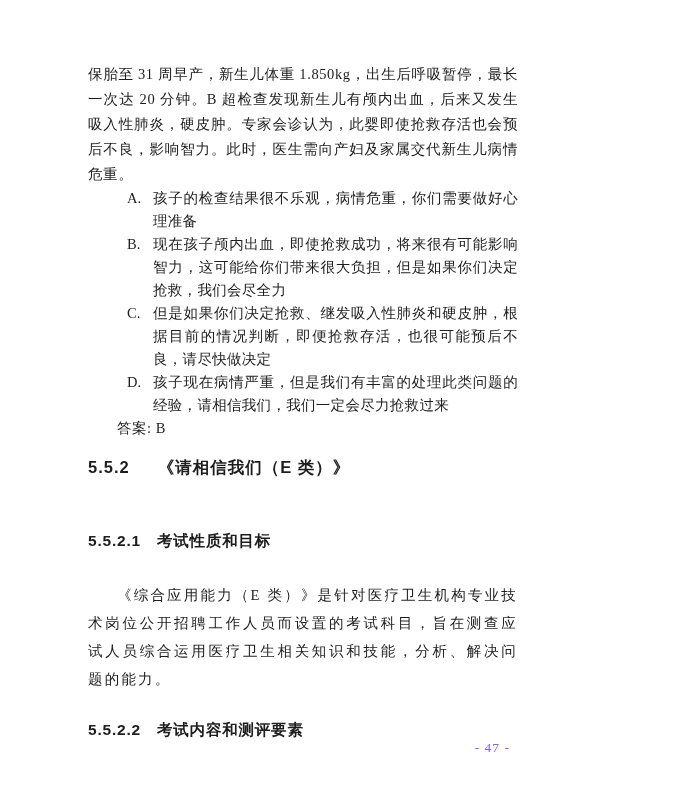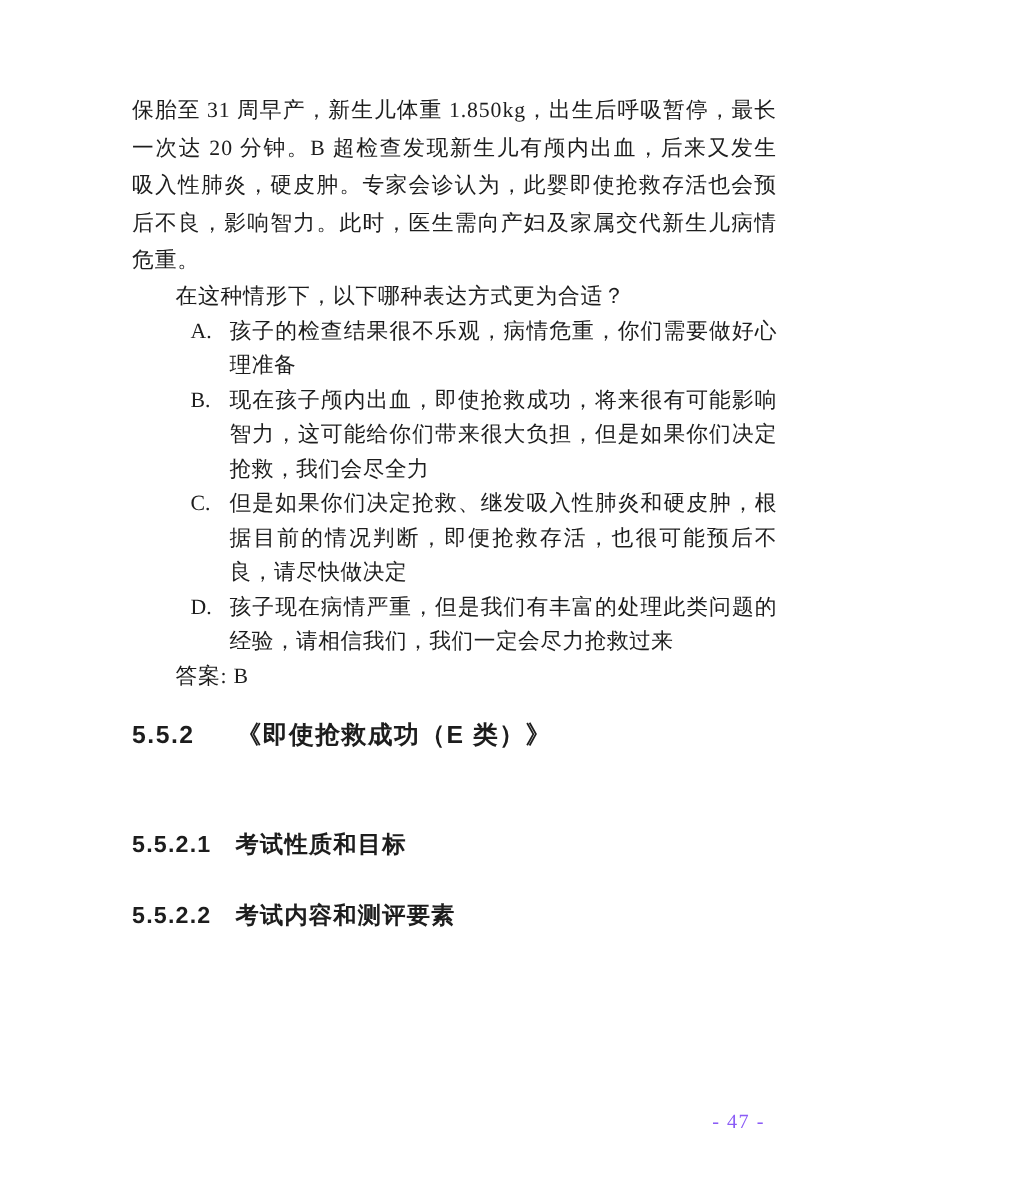--- a/index.html
+++ b/index.html
@@ -112,21 +112,20 @@
     color: #8b5cf6;
   }
 </style>
 </head>
 <body>
 
 <div class="page">
 
   <p class="body-text">保胎至 31 周早产，新生儿体重 1.850kg，出生后呼吸暂停，最长一次达 20 分钟。B 超检查发现新生儿有颅内出血，后来又发生吸入性肺炎，硬皮肿。专家会诊认为，此婴即使抢救存活也会预后不良，影响智力。此时，医生需向产妇及家属交代新生儿病情危重。</p>
 
-  <p class="body-text question">在这种情形下，以下哪种表达方式更为合适？</p>
 
   <div class="options">
     <div class="option">
       <span class="option-label">A.</span>
       <span class="option-text">孩子的检查结果很不乐观，病情危重，你们需要做好心理准备</span>
     </div>
     <div class="option">
       <span class="option-label">B.</span>
       <span class="option-text">现在孩子颅内出血，即使抢救成功，将来很有可能影响智力，这可能给你们带来很大负担，但是如果你们决定抢救，我们会尽全力</span>
     </div>
@@ -136,27 +135,28 @@
     </div>
     <div class="option">
       <span class="option-label">D.</span>
       <span class="option-text">孩子现在病情严重，但是我们有丰富的处理此类问题的经验，请相信我们，我们一定会尽力抢救过来</span>
     </div>
   </div>
 
   <p class="body-text answer">答案: B</p>
 
   <h2 class="heading-l2">
-    <span class="heading-number">5.5.2</span><span class="heading-gap-wide"></span><span>《即使抢救成功（E 类）》</span>
+    <span class="heading-number">5.5.2</span><span class="heading-gap-wide"></span><span>《请相信我们（E 类）》</span>
   </h2>
 
   <h3 class="heading-l3 h-sub1">
     <span class="heading-number">5.5.2.1</span><span class="heading-gap"></span><span>考试性质和目标</span>
   </h3>
 
+  <p class="section-paragraph">《综合应用能力（E 类）》是针对医疗卫生机构专业技术岗位公开招聘工作人员而设置的考试科目，旨在测查应试人员综合运用医疗卫生相关知识和技能，分析、解决问题的能力。</p>
 
   <h3 class="heading-l3 h-sub2">
     <span class="heading-number">5.5.2.2</span><span class="heading-gap"></span><span>考试内容和测评要素</span>
   </h3>
 
 
   <div class="page-number">- 47 -</div>
 
 </div>
 

